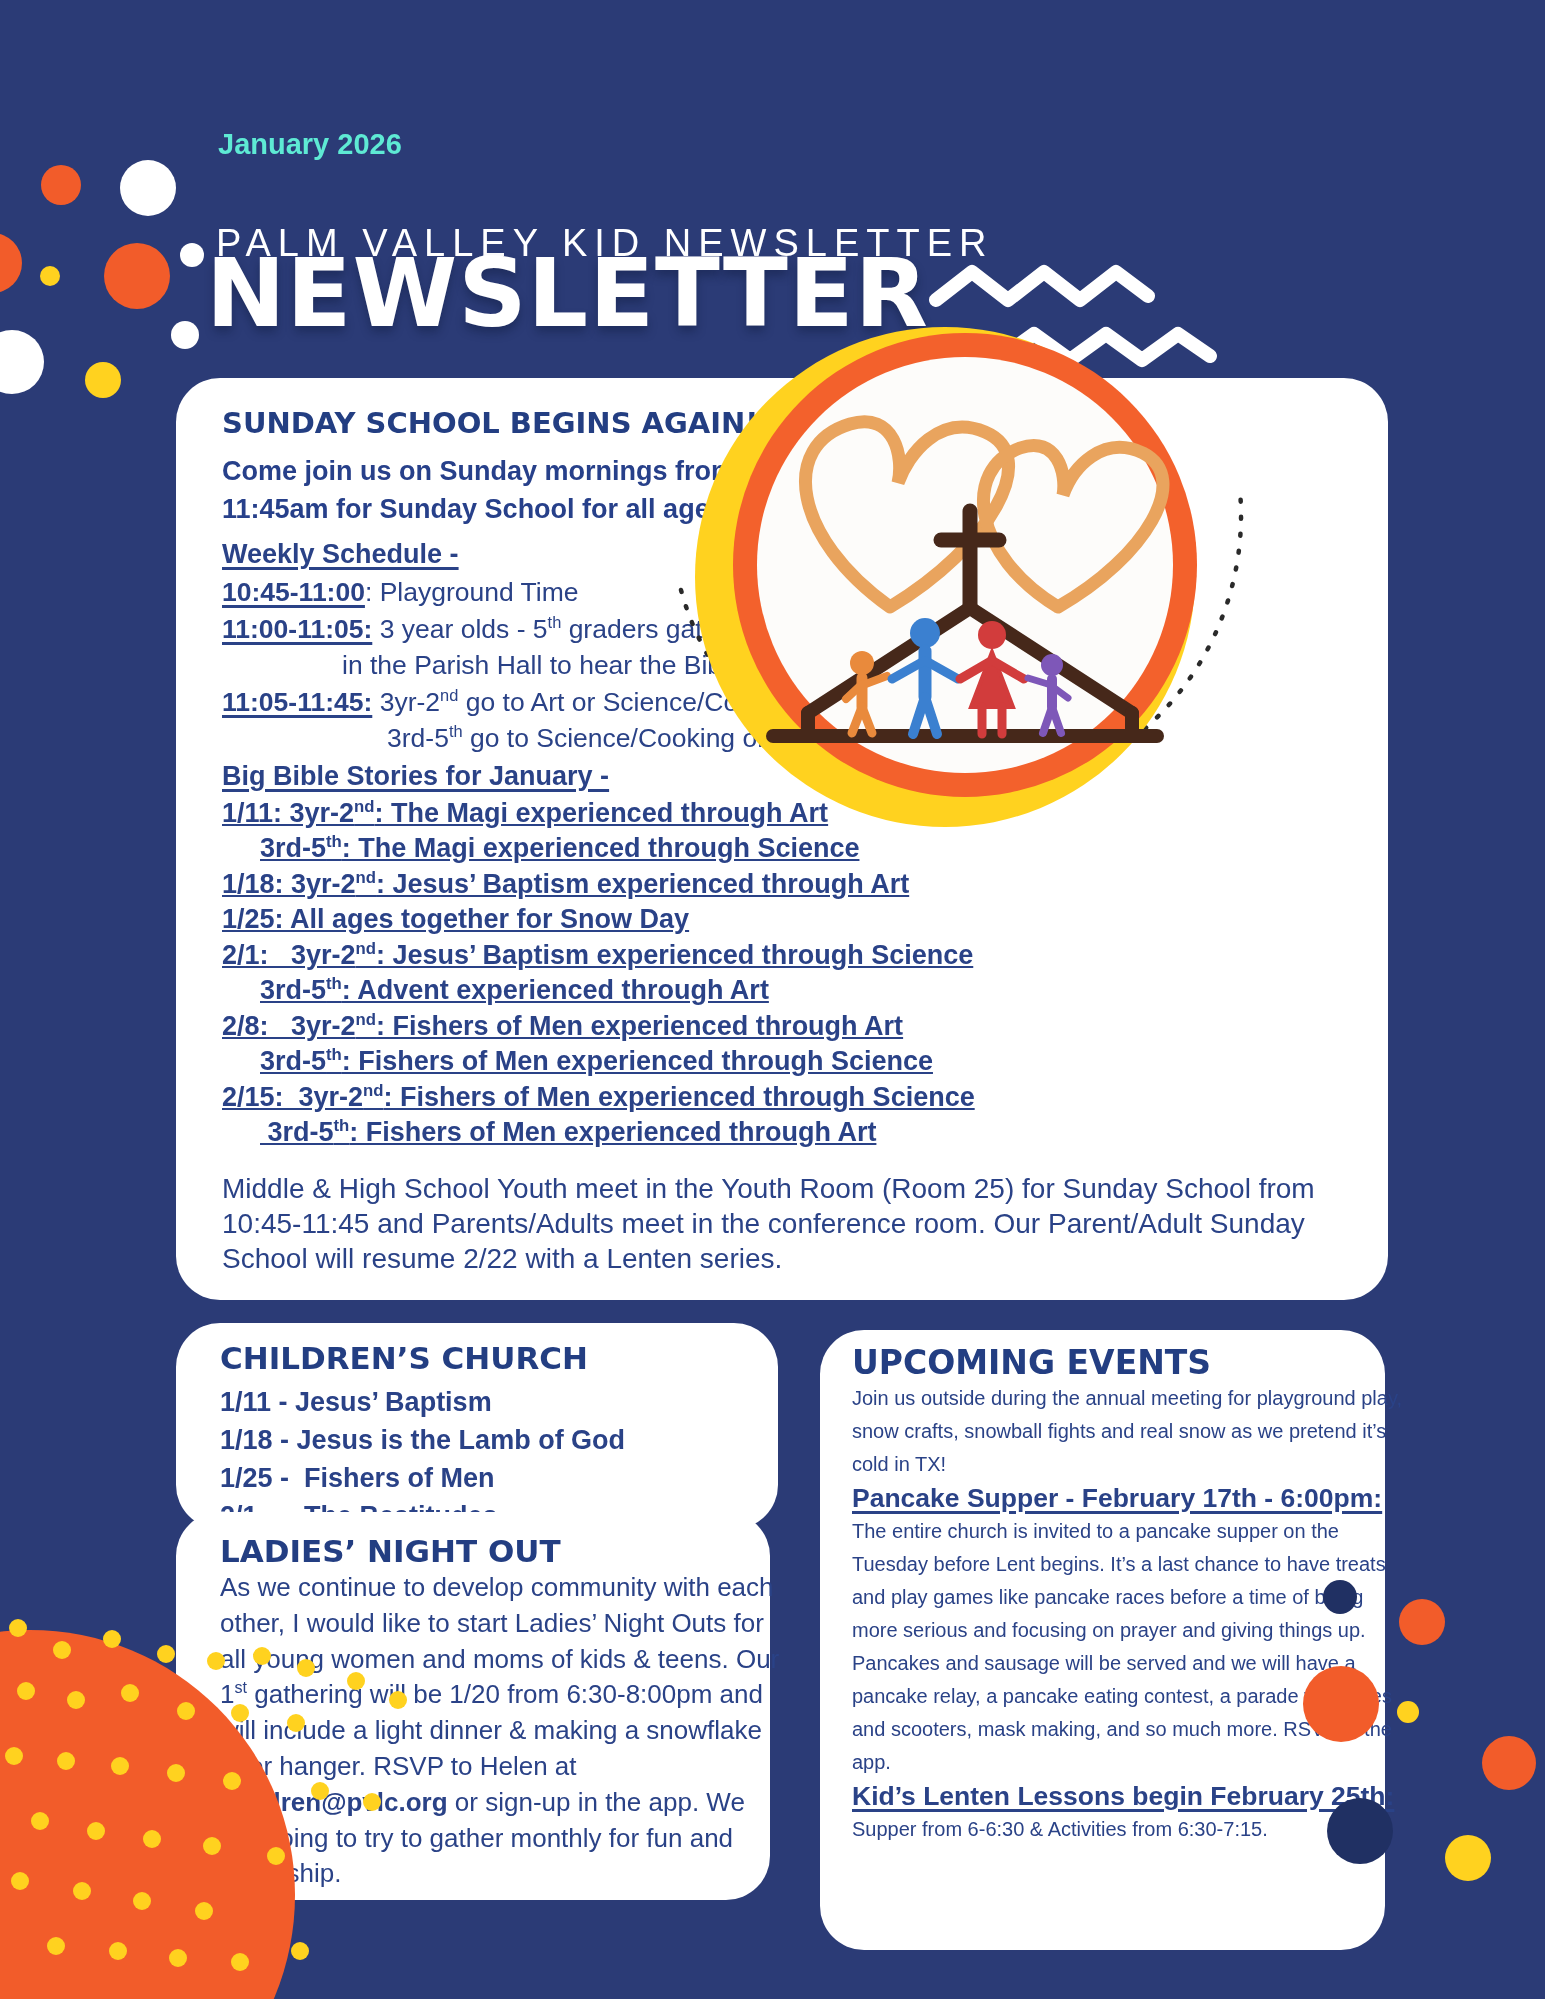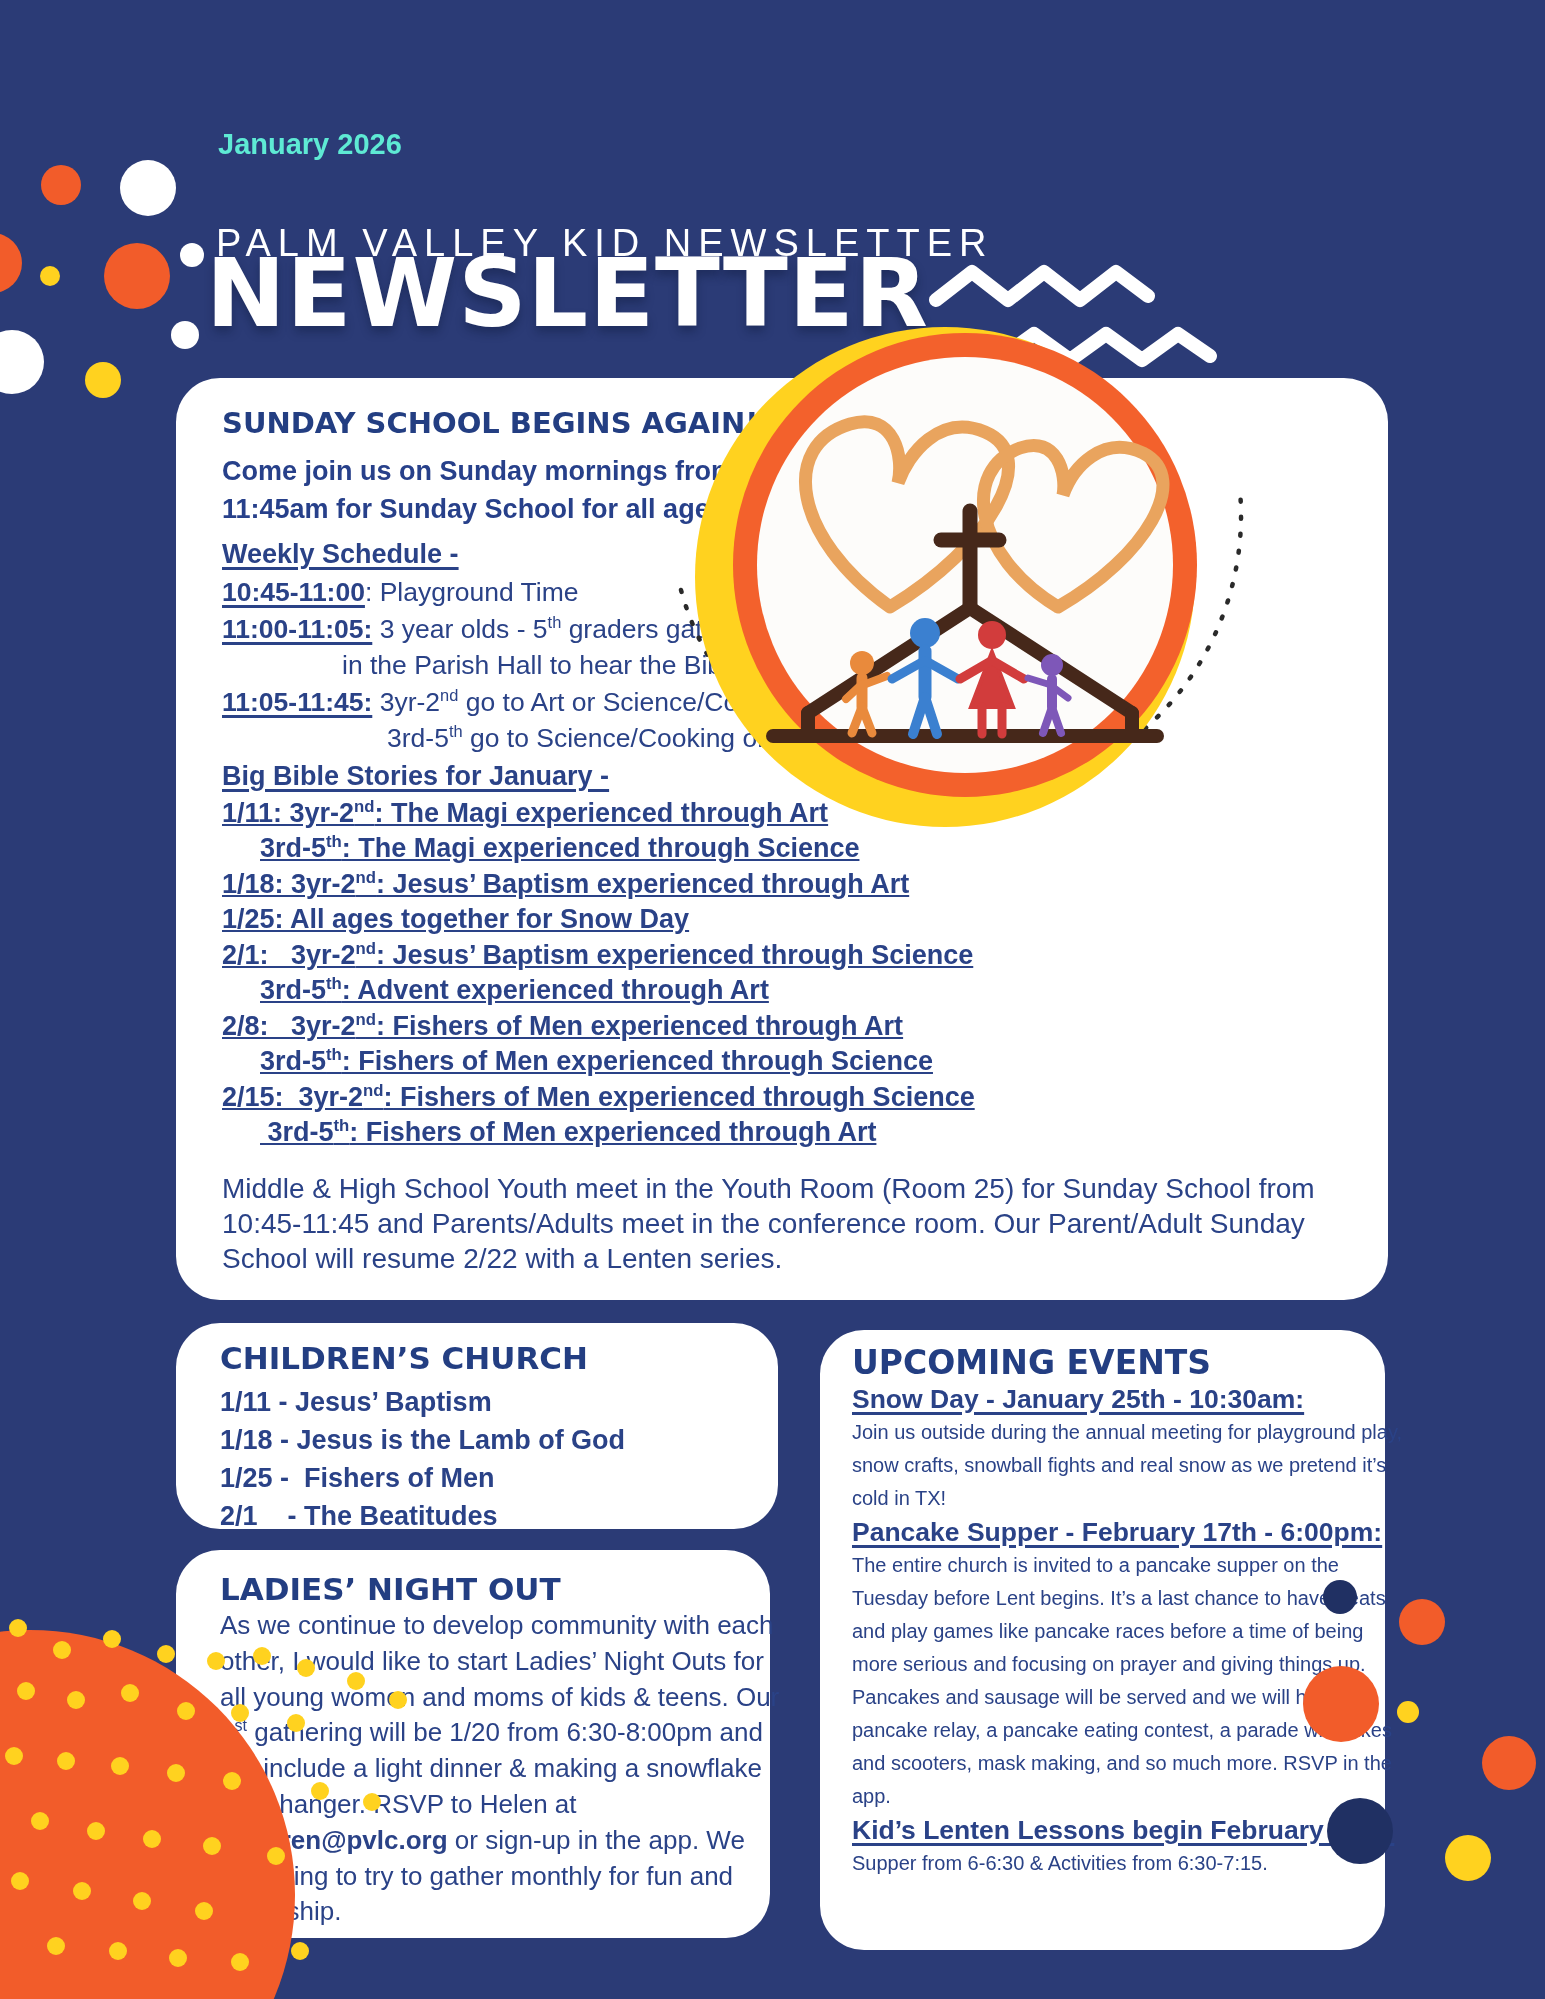--- a/index.html
+++ b/index.html
@@ -15,21 +15,21 @@
   .kicker{left:216px;top:222px;color:#fff;font-size:38px;font-weight:400;letter-spacing:7px;}
   .title{
     left:206px;top:246px;color:#fff;font-size:95px;line-height:1;
     font-family:"DejaVu Sans", sans-serif;font-weight:bold;letter-spacing:1px;
     text-shadow:0 6px 10px rgba(10,20,50,0.35);
   }
   
   .card{background:#fff;position:absolute;border-radius:44px;color:#2A4287;}
   .card-main{left:176px;top:378px;width:1212px;height:922px;padding:26px 40px 20px 46px;box-sizing:border-box;}
   .card-cc{left:176px;top:1323px;width:602px;height:206px;padding:16px 26px 10px 44px;box-sizing:border-box;}
-  .card-lno{left:176px;top:1550px;width:594px;height:388px;padding:20px 22px 12px 44px;box-sizing:border-box;}
+  .card-lno{left:176px;top:1512px;width:594px;height:388px;padding:20px 22px 12px 44px;box-sizing:border-box;}
   .card-ue{left:820px;top:1330px;width:565px;height:620px;padding:14px 14px 10px 32px;box-sizing:border-box;}
   h2{
     margin:0;font-family:"DejaVu Sans", sans-serif;font-weight:bold;color:#233E82;
   }
   .h-main{font-size:29px;line-height:38px;margin-bottom:10px;}
   .h-small{font-size:31px;line-height:38px;margin-bottom:6px;}
   .h-ue{font-size:33px;line-height:38px;margin-bottom:0;}
   .b{font-weight:bold;}
   .u{text-decoration:underline;text-underline-offset:4px;text-decoration-thickness:2.5px;}
   sup{font-size:62%;line-height:0;}
@@ -158,21 +158,20 @@
 </div>
 
 <div class="card card-lno">
   <h2 class="h-small" style="margin-bottom:0;">LADIES’ NIGHT OUT</h2>
   <div class="lno-body"><span class="">As we continue to develop community with each other, I would like to start Ladies’ Night Outs for all young women and moms of kids &amp; teens. Our 1</span><sup>st</sup><span class=""> gathering will be 1/20 from 6:30-8:00pm and will include a light dinner &amp; making a snowflake door hanger. RSVP to Helen at </span><span class="b">children@pvlc.org</span><span class=""> or sign-up in the app. We are going to try to gather monthly for fun and fellowship.</span></div>
 </div>
 
 <div class="card card-ue">
   <h2 class="h-ue">UPCOMING EVENTS</h2>
   <div class="ue-events">
-      <div class="ev-title">Snow Day - January 25th - 10:30am:</div>
       <div class="ev-body">Join us outside during the annual meeting for playground play, snow crafts, snowball fights and real snow as we pretend it’s cold in TX!</div>
       <div class="ev-title">Pancake Supper - February 17th - 6:00pm:</div>
       <div class="ev-body">The entire church is invited to a pancake supper on the Tuesday before Lent begins. It’s a last chance to have treats and play games like pancake races before a time of being more serious and focusing on prayer and giving things up. Pancakes and sausage will be served and we will have a pancake relay, a pancake eating contest, a parade with bikes and scooters, mask making, and so much more. RSVP in the app.</div>
       <div class="ev-title">Kid’s Lenten Lessons begin February 25th:</div>
       <div class="ev-body">Supper from 6-6:30 &amp; Activities from 6:30-7:15.</div>
     </div>
 </div>
 
 <div class="dot" style="left: 41px; top: 165px; height: 40px; width: 40px; background: rgb(242, 92, 42);"></div>
 <div class="dot" style="left: 120px; top: 160px; height: 56px; width: 56px; background: rgb(255, 255, 255);"></div>

